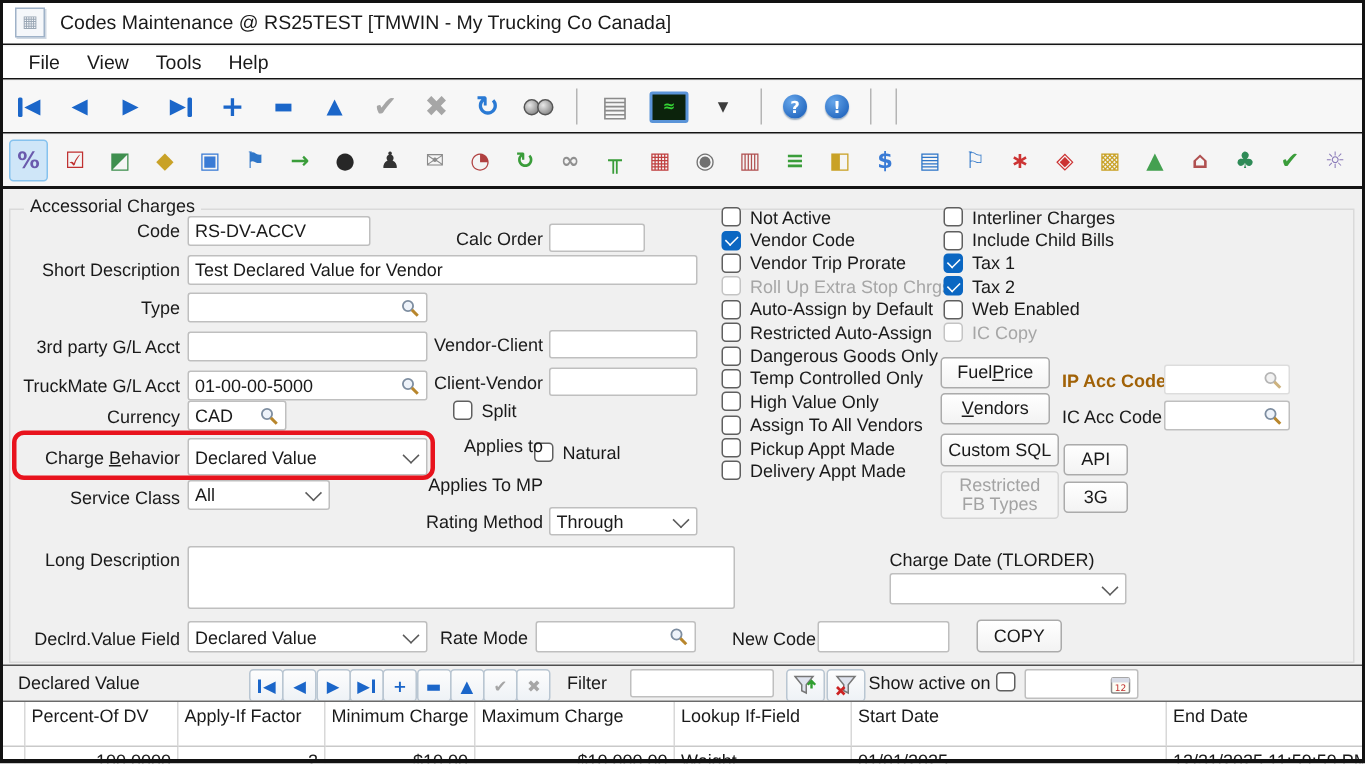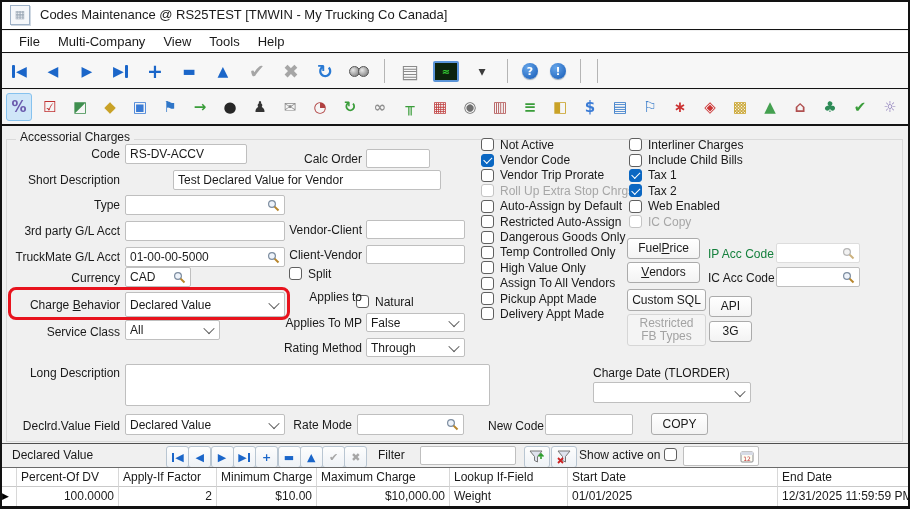--- a/index.html
+++ b/index.html
@@ -35,21 +35,21 @@
     display:flex;align-items:center;padding-left:6px;gap:6px;}
   .micon{width:24px;height:26px;display:flex;align-items:center;justify-content:center;border-radius:3px;
     font-family:"DejaVu Sans",sans-serif;font-size:15px;font-weight:bold;}
   .micon.sel{background:#cfe6f8;border:1px solid #86c2ee;}
 
   
   .groupbox{border:1px solid #dadada;background:transparent;}
   .grouplabel{background:#f0f0f0;padding:0 4px;font-size:12px;}
   .lbl{text-align:right;white-space:nowrap;font-size:12px;line-height:14px;}
   .lbl.left{text-align:left;}
-  .lbl.dis{color:#15803d;}
+  .lbl.dis{color:#a16207;font-weight:bold;}
   .fld{background:#fff;border:1px solid #bfbfbf;border-radius:2px;display:flex;align-items:center;
     padding:0 4px;font-size:12px;white-space:nowrap;overflow:hidden;}
   .fld.dis{border-color:#dddddd;color:#9a9a9a;}
   .fld .val{flex:1 1 auto;overflow:hidden;}
   .combo{justify-content:space-between;}
   .chev{width:7px;height:7px;border-right:1.4px solid #5a5a5a;border-bottom:1.4px solid #5a5a5a;
     transform:rotate(45deg) translate(-1px,-1px);flex:0 0 auto;margin-right:2px;}
   .mag{flex:0 0 auto;margin-left:2px;}
   .btn{background:linear-gradient(#ffffff,#f3f3f3);border:1px solid #ababab;border-radius:3px;
     display:flex;align-items:center;justify-content:center;font-size:12px;text-align:center;line-height:13px;}
@@ -75,41 +75,40 @@
   .subbar{left:0;top:443px;width:910px;height:24px;background:#f0f0f0;border-top:1px solid #4f4f4f;}
   .mbtn{position:absolute;top:2px;width:21px;height:20px;background:linear-gradient(#fdfdfd,#eef2f6);
     border:1px solid #b9c6d2;border-radius:3px;display:flex;align-items:center;justify-content:center;
     font-family:"DejaVu Sans",sans-serif;font-weight:bold;font-size:11px;}
   .mbtn .vbar{display:inline-block;width:2px;height:9px;background:#1b66c9;margin:0 1px;}
   .funbtn{position:absolute;top:2px;width:24px;height:20px;background:linear-gradient(#fdfdfd,#eef2f6);
     border:1px solid #b9c6d2;border-radius:3px;display:flex;align-items:center;justify-content:center;}
 
   
   .grid{left:0;top:467px;width:910px;height:40px;background:#fff;border-top:1px solid #6a6a6a;}
-  .gr{display:flex;height:19px;}
+  .gr{display:flex;height:30px;}
   .gc{box-sizing:border-box;border-right:1px solid #d8d8d8;padding:0 4px;line-height:19px;
     white-space:nowrap;overflow:hidden;font-size:12px;}
   .ghead .gc{border-bottom:1px solid #c9c9c9;}
   .gc.r{text-align:right;}
   .gc.sel-col{padding:0 2px;font-size:9px;color:#000;display:flex;align-items:center;}
 </style>
 </head>
 <body>
 
 <div id="window">
   <div class="frame"></div>
 
   <div class="abs titlebar">
     <span class="appicon">▦</span>
     <span class="apptitle">Codes Maintenance @ RS25TEST [TMWIN - My Trucking Co Canada]</span>
   </div>
 
   <div class="abs menubar" id="menubar">
       <span class="menu-item">File</span>
-      <span class="menu-item">Multi-Company</span>
       <span class="menu-item">View</span>
       <span class="menu-item">Tools</span>
       <span class="menu-item">Help</span>
     </div>
 
   <div class="abs toolbar1" id="toolbar-main">
       <span class="ticon">
         <i class="vbar"></i>
         <span class="g" style="color: rgb(27, 102, 201);">◀</span>
       </span>
@@ -203,21 +202,21 @@
   <div class="abs lbl" style="left:4px;top:250px;width:116px;">TruckMate G/L Acct</div>
   <div class="abs lbl" style="left:4px;top:271px;width:116px;">Currency</div>
   <div class="abs lbl" style="left:4px;top:298px;width:116px;"><span>Charge </span><span class="u">B</span><span>ehavior</span></div>
   <div class="abs lbl" style="left:4px;top:325px;width:116px;">Service Class</div>
   <div class="abs lbl" style="left:4px;top:366px;width:116px;">Long Description</div>
   <div class="abs lbl" style="left:4px;top:419px;width:116px;">Declrd.Value Field</div>
 
   <div class="abs fld" style="left:125px;top:144px;width:122px;height:20px;">
       <span class="val">RS-DV-ACCV</span>
     </div>
-  <div class="abs fld" style="left:125px;top:170px;width:268px;height:20px;margin-left:48px;">
+  <div class="abs fld" style="left:125px;top:170px;width:340px;height:20px;">
       <span class="val">Test Declared Value for Vendor</span>
     </div>
   <div class="abs fld" style="left:125px;top:195px;width:160px;height:20px;">
       <span class="val"></span>
     <svg class="mag" width="13" height="13" viewBox="0 0 13 13">
         <circle cx="5" cy="5" r="3.4" fill="#eef3fa" stroke="#7d8da0" stroke-width="1.2"></circle>
         <line x1="7.6" y1="7.6" x2="11.5" y2="11.5" stroke="#b8862c" stroke-width="2"></line>
       </svg>
     </div>
   <div class="abs fld" style="left:125px;top:221px;width:160px;height:20px;">
@@ -261,35 +260,31 @@
     </div>
   <div class="abs lbl" style="left:270px;top:223px;width:92px;">Vendor-Client</div>
   <div class="abs fld" style="left:366px;top:220px;width:99px;height:19px;">
       <span class="val"></span>
     </div>
   <div class="abs lbl" style="left:270px;top:248px;width:92px;">Client-Vendor</div>
   <div class="abs fld" style="left:366px;top:245px;width:99px;height:19px;">
       <span class="val"></span>
     </div>
 
-  <div class="abs cbrow" style="left:289px;top:266px;">
+  <div class="abs cbrow" style="left:302px;top:266px;">
       <span class="cb"></span>
       <span class="cbl">Split</span>
     </div>
   <div class="abs cbrow" style="left:356px;top:270px;margin-top:24px;">
       <span class="cb"></span>
       <span class="cbl">Natural</span>
     </div>
 
   <div class="abs lbl" style="left:270px;top:290px;width:92px;">Applies to</div>
   <div class="abs lbl" style="left:270px;top:316px;width:92px;">Applies To MP</div>
-  <div class="abs fld combo" style="left:366px;top:313px;width:99px;height:19px;">
-      <span class="val">False</span>
-      <span class="chev"></span>
-    </div>
   <div class="abs lbl" style="left:270px;top:341px;width:92px;">Rating Method</div>
   <div class="abs fld combo" style="left:366px;top:338px;width:99px;height:19px;">
       <span class="val">Through</span>
       <span class="chev"></span>
     </div>
 
   <div class="abs lbl" style="left:270px;top:418px;width:82px;">Rate Mode</div>
   <div class="abs fld" style="left:357px;top:414px;width:107px;height:21px;">
       <span class="val"></span>
     <svg class="mag" width="13" height="13" viewBox="0 0 13 13">

